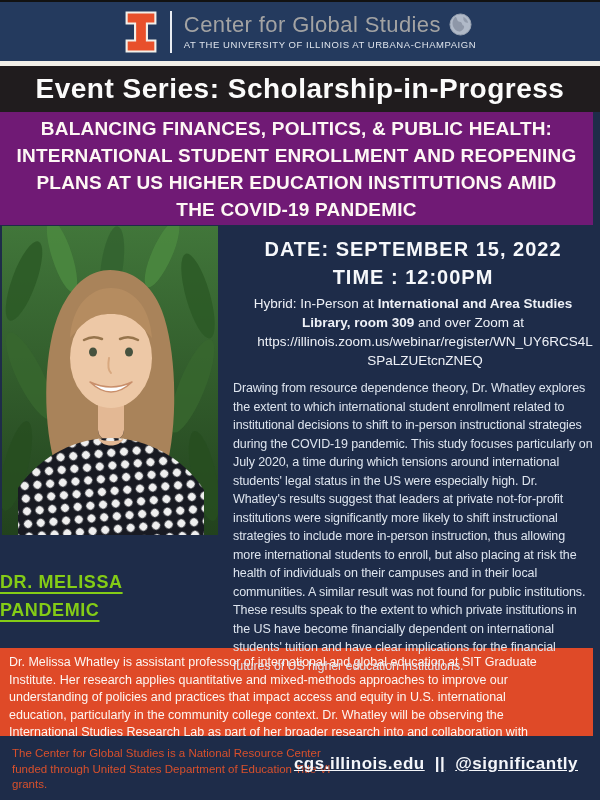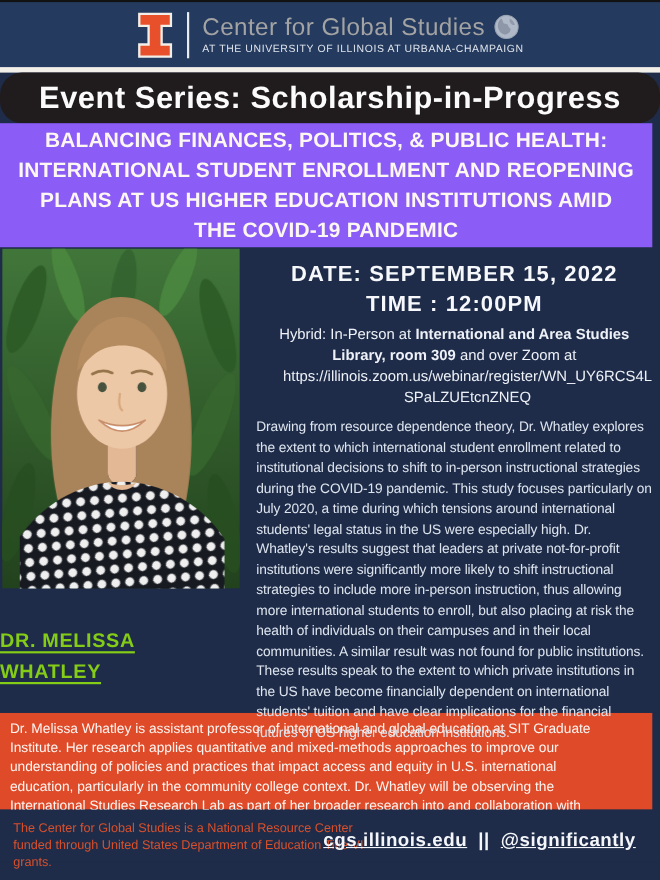--- a/index.html
+++ b/index.html
@@ -12,23 +12,23 @@
   .mast-inner{display:flex;align-items:center;gap:12px;}
   .block-i{display:block;}
   .mast-divider{width:2px;height:42px;background:#e9ecf2;}
   .org{display:flex;flex-direction:column;line-height:1.1;}
   .org-name-row{display:flex;align-items:center;gap:8px;}
   .org-name{color:#a3a3a3;font-size:22px;letter-spacing:.4px;font-weight:400;}
   .org-sub{color:#dfe4ec;font-size:9.5px;letter-spacing:.55px;text-transform:uppercase;margin-top:3px;}
 
   
   .cream-rule{height:5px;background:#f2efe9;}
-  .series-band{height:46px;background:#201c1e;display:flex;align-items:center;justify-content:center;border-radius:20px;}
+  .series-band{height:46px;background:#201c1e;display:flex;align-items:center;justify-content:center;}
   .series-band span{color:#fbfbfb;font-size:28px;font-weight:bold;letter-spacing:.5px;}
-  .title-band{height:113px;width:593px;background:#8b5cf6;display:flex;align-items:center;justify-content:center;}
+  .title-band{height:113px;width:593px;background:#701a75;display:flex;align-items:center;justify-content:center;}
   .title-band span{display:block;padding:0 16px;text-align:center;color:#fdf7f4;font-size:19px;font-weight:bold;line-height:27px;letter-spacing:.2px;}
 
   
   .body-area{position:relative;height:423px;background:#1e2c49;}
   .photo{position:absolute;left:2px;top:1px;width:216px;height:309px;}
   .speaker-name{position:absolute;left:0;top:343px;width:233px;color:#84cc16;font-weight:bold;font-size:18px;line-height:28px;letter-spacing:.6px;}
   .speaker-name span{display:block;text-decoration:underline;text-underline-offset:4px;text-decoration-thickness:2px;}
   .right-col{position:absolute;left:233px;top:0;width:360px;color:#e6ebf3;}
   .date-line,.time-line{text-align:center;color:#f6f8fb;font-weight:bold;font-size:20px;letter-spacing:1px;line-height:28px;}
   .date-line{margin-top:10px;}
@@ -123,21 +123,21 @@
         <path d="M118,113 Q127,109 136,114" fill="none" stroke="#96744c" stroke-width="2.5" stroke-linecap="round"></path>
         <path d="M107,132 Q105,144 109,147" fill="none" stroke="#d8a87f" stroke-width="2" stroke-linecap="round"></path>
         <path d="M88,156 Q109,176 130,156 Q109,166 88,156 Z" fill="#fdfdfd" stroke="#c98f6b" stroke-width="1.5" stroke-linejoin="round"></path>
         <path d="M16,309 L16,262 C40,228 76,212 109,212 C142,212 180,230 202,264 L202,309 Z" fill="url(#dots)"></path>
         <path d="M96,212 C100,222 118,222 122,212 C118,216 100,216 96,212 Z" fill="#e3b894"></path>
       </g>
     </svg>
 
     <div class="speaker-name">
       <span>DR. MELISSA</span>
-      <span>WHATLEY</span>
+      <span>PANDEMIC</span>
     </div>
 
     <div class="right-col">
       <div class="date-line">DATE: SEPTEMBER 15, 2022</div>
       <div class="time-line">TIME : 12:00PM</div>
       <div class="location">
         <span>Hybrid: In-Person at </span><b>International and Area Studies Library, room 309</b><span> and over Zoom at</span>
         <div class="zoom-url">https://illinois.zoom.us/webinar/register/WN_UY6RCS4LSPaLZUEtcnZNEQ</div>
       </div>
       <p class="description">Drawing from resource dependence theory, Dr. Whatley explores the extent to which international student enrollment related to institutional decisions to shift to in-person instructional strategies during the COVID-19 pandemic. This study focuses particularly on July 2020, a time during which tensions around international students' legal status in the US were especially high. Dr. Whatley's results suggest that leaders at private not-for-profit institutions were significantly more likely to shift instructional strategies to include more in-person instruction, thus allowing more international students to enroll, but also placing at risk the health of individuals on their campuses and in their local communities. A similar result was not found for public institutions. These results speak to the extent to which private institutions in the US have become financially dependent on international students' tuition and have clear implications for the financial futures of US higher education institutions.</p>

